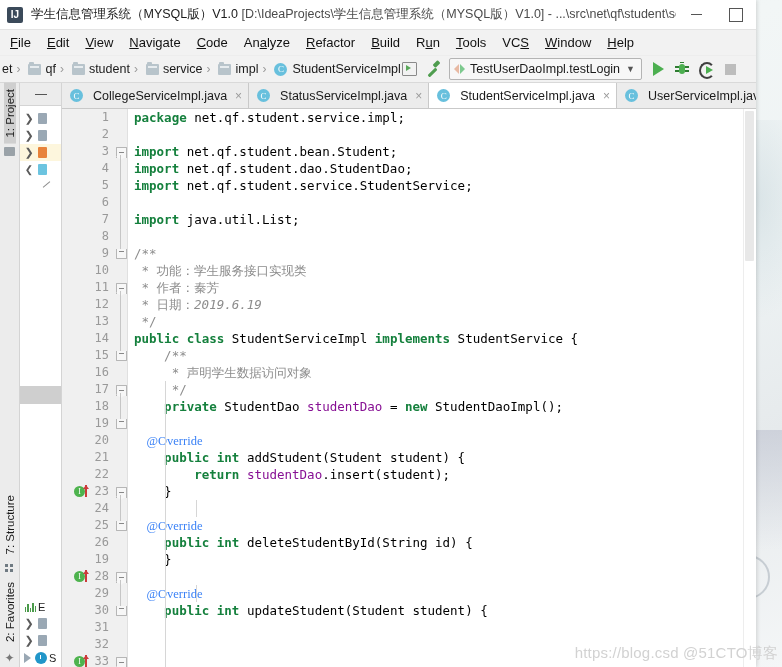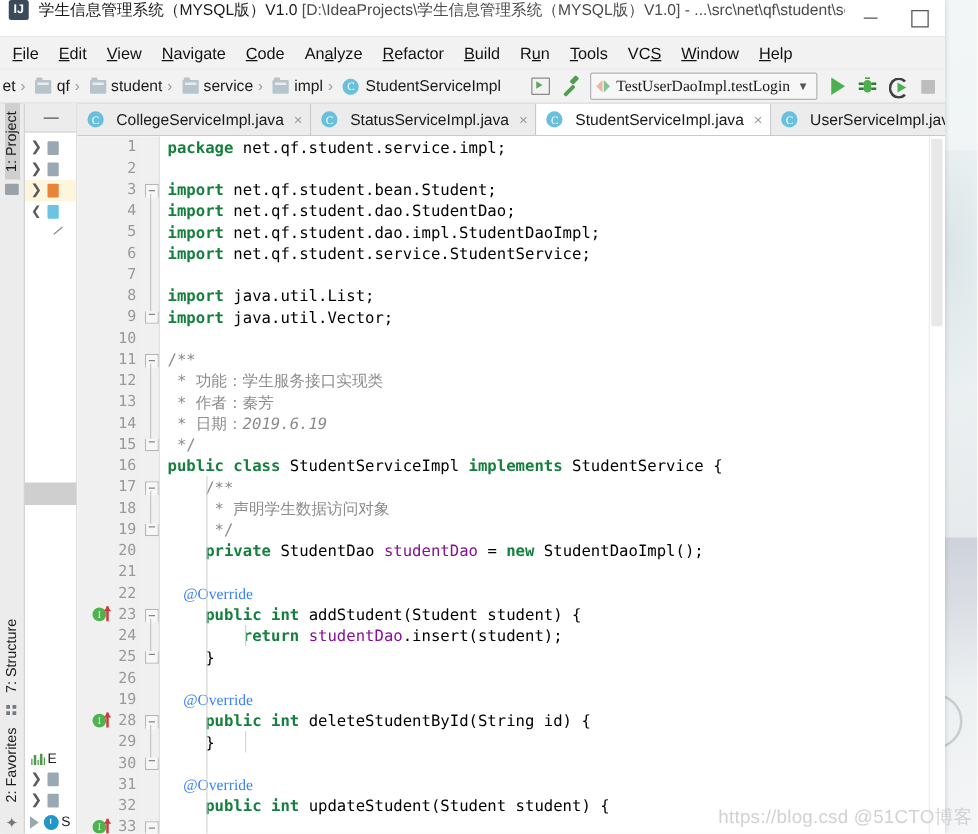--- a/index.html
+++ b/index.html
@@ -22,21 +22,21 @@
   
   #ide{
     position:absolute;left:0;top:0;width:756px;height:667px;
     background:#f2f2f2;
     display:flex;flex-direction:column;
     box-shadow:1px 0 4px rgba(0,0,0,.15);
   }
 
   
   .titlebar{
-    height:29px;flex:0 0 29px;background:#ffffff;display:flex;
+    height:29px;flex:0 0 29px;background:#ffffff;display:flex;align-items:center;
     border-bottom:1px solid #e3e3e3;
   }
   .tb-icon{
     width:16px;height:16px;margin-left:7px;margin-right:8px;flex:0 0 16px;
     background:#3b4a5a;border-radius:2px;color:#fff;font-size:10px;font-weight:bold;
     display:flex;align-items:center;justify-content:center;line-height:1;
   }
   .tb-title{
     flex:1 1 auto;white-space:nowrap;overflow:hidden;text-overflow:clip;
     font-size:12.5px;color:#1a1a1a;letter-spacing:0;
@@ -65,21 +65,21 @@
   .crumb .sep{color:#9a9a9a;margin:0 3px 0 4px;font-size:12px;}
   .ic-folder{
     width:13px;height:11px;background:#b8c4cb;border-radius:1px 1px 1px 1px;margin-right:4px;position:relative;flex:0 0 13px;
   }
   .ic-folder:before{content:"";position:absolute;left:1px;top:-2px;width:5px;height:3px;background:#b8c4cb;border-radius:1px;}
   .ic-folder:after{content:"";position:absolute;left:2px;top:2px;width:9px;height:2px;background:#e7ecef;}
   .ic-class{
     width:13px;height:13px;border-radius:50%;background:#68c0dd;color:#fff;font-size:9px;
     display:flex;align-items:center;justify-content:center;margin-right:5px;flex:0 0 13px;font-family:"Liberation Serif",serif;
   }
-  .nav-right{position:absolute;right:2px;top:0;height:26px;display:flex;align-items:center;font-family:Liberation Serif, serif;}
+  .nav-right{position:absolute;right:14px;top:0;height:26px;display:flex;align-items:center;}
   .tbtn{width:24px;height:24px;display:flex;align-items:center;justify-content:center;}
   .ic-runpanel{width:13px;height:12px;border:1.5px solid #8a8a8a;border-radius:1px;position:relative;}
   .ic-runpanel:after{content:"";position:absolute;left:3px;top:2px;border-left:5px solid #5aa85a;border-top:3px solid transparent;border-bottom:3px solid transparent;}
   .ic-hammer{width:16px;height:16px;position:relative;}
   .ic-hammer .h1{position:absolute;left:2px;top:10px;width:11px;height:3px;background:#4f9d4f;transform:rotate(-45deg);border-radius:1px;}
   .ic-hammer .h2{position:absolute;left:8px;top:1px;width:7px;height:4px;background:#4f9d4f;transform:rotate(-45deg);border-radius:1px;}
   .runcfg{
     height:20px;border:1px solid #b4b4b4;background:#f7f7f7;display:flex;align-items:center;
     padding:0 2px 0 4px;border-radius:2px;margin:0 4px;
   }
@@ -483,25 +483,23 @@
             <div class="fold top" style="top: 463px;"></div>
             <div class="foldline" style="top: 471px; height: 34px;"></div>
             <div class="fold bot" style="top: 497px;"></div>
             <div class="fold top" style="top: 548px;"></div>
           </div>
         <div class="codebody" id="codebody">
             <div class="cline"><span class="kw">package</span><span> net.qf.student.service.impl;</span></div>
             <div class="cline">&nbsp;</div>
             <div class="cline"><span class="kw">import</span><span> net.qf.student.bean.Student;</span></div>
             <div class="cline"><span class="kw">import</span><span> net.qf.student.dao.StudentDao;</span></div>
-            <div class="cline"><span class="kw">import</span><span> net.qf.student.dao.impl.StudentDaoImpl;</span></div>
             <div class="cline"><span class="kw">import</span><span> net.qf.student.service.StudentService;</span></div>
             <div class="cline">&nbsp;</div>
             <div class="cline"><span class="kw">import</span><span> java.util.List;</span></div>
-            <div class="cline"><span class="kw">import</span><span> java.util.Vector;</span></div>
             <div class="cline">&nbsp;</div>
             <div class="cline"><span class="com">/**</span></div>
             <div class="cline"><span class="com"> * 功能：学生服务接口实现类</span></div>
             <div class="cline"><span class="com"> * 作者：秦芳</span></div>
             <div class="cline"><span class="com"> * 日期：</span><span class="comd">2019.6.19</span></div>
             <div class="cline"><span class="com"> */</span></div>
             <div class="cline"><span class="kw">public class</span><span> StudentServiceImpl </span><span class="kw">implements</span><span> StudentService {</span></div>
             <div class="cline"><span class="com">    /**</span></div>
             <div class="cline"><span class="com">     * 声明学生数据访问对象</span></div>
             <div class="cline"><span class="com">     */</span></div>

